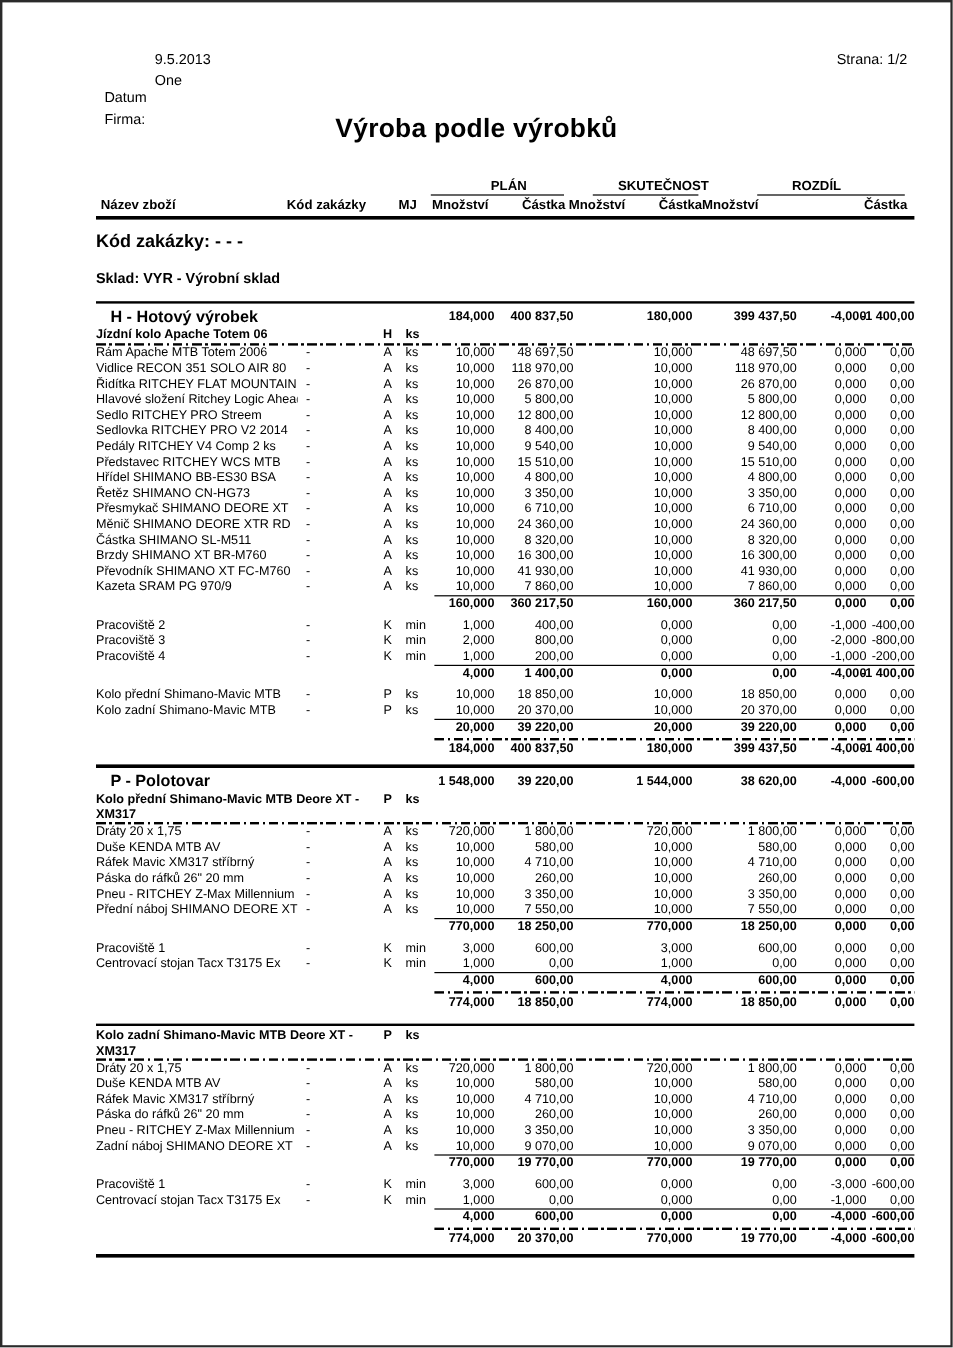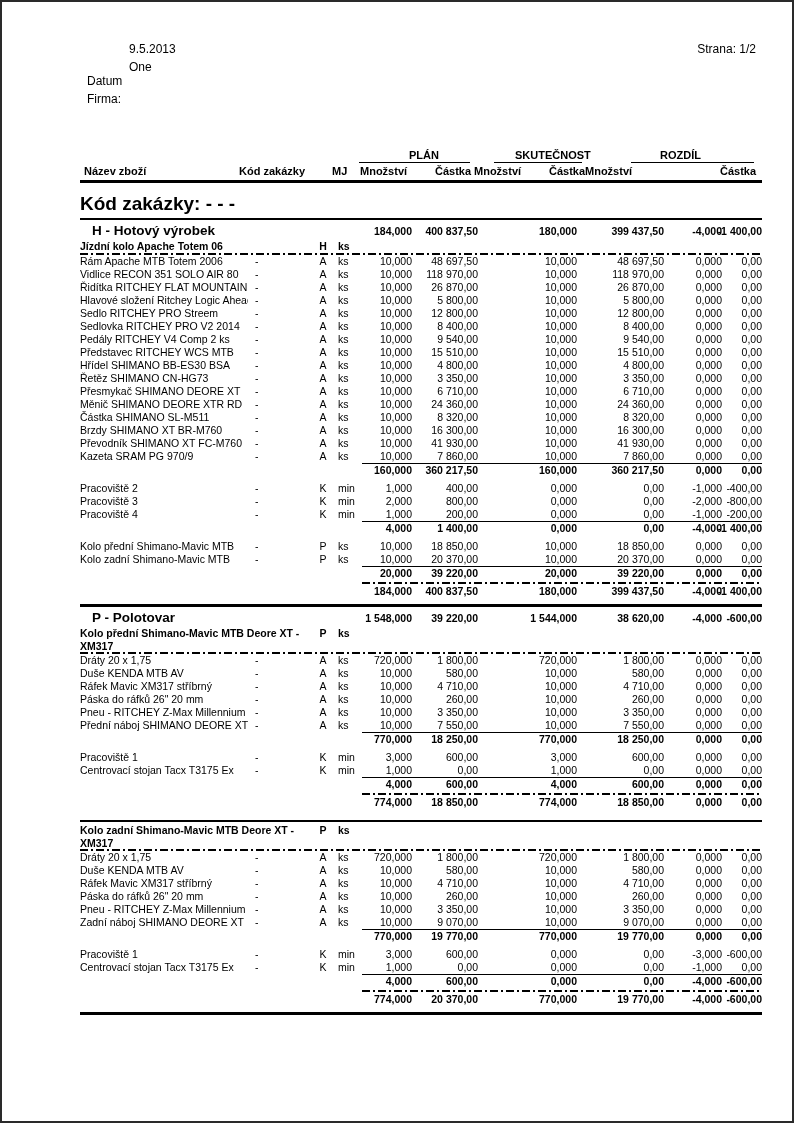--- a/index.html
+++ b/index.html
@@ -18,21 +18,21 @@
   #tblhdr{position:relative;height:35px;}
   .hgrp{position:absolute;top:0;height:13px;line-height:13px;font-size:11px;font-weight:bold;}
   .hgline{position:absolute;top:13px;height:0;border-top:1px solid #000;}
   .hcol{position:absolute;top:16px;height:13px;line-height:13px;font-size:11px;font-weight:bold;}
   .hthick{position:absolute;top:31px;left:0;width:682px;height:0;border-top:3px solid #000;}
   .hg0{left:329px}.hg1{left:435px}.hg2{left:580px}
   .hgl0{left:279px;width:111px}.hgl1{left:414px;width:88px}.hgl2{left:551px;width:123px}
   .hc0{left:4px}.hc1{left:159px}.hc2{left:252px}.hc3{left:280px}.hc4{left:355px}
   .hc5{left:394px}.hc6{left:469px}.hc7{left:505px}.hc8{left:640px}
   
-  .flt1{margin-top:9px;font-size:19px;font-weight:bold;}
+  .flt1{margin-top:9px;font-size:15px;font-weight:bold;}
   .flt2{margin-top:15px;margin-bottom:12px;font-size:12px;font-weight:bold;}
   
   .row{position:relative;height:13px;}
   .cell{position:absolute;top:0;height:13px;line-height:13px;font-size:10.5px;white-space:nowrap;}
   .c-name{left:0;width:168px;overflow:hidden;}
   .c-kod{left:175px;}
   .c-typ{left:232px;width:22px;text-align:center;}
   .c-mj{left:258px;}
   .v{position:absolute;top:0;height:13px;line-height:13px;font-size:10.5px;white-space:nowrap;}
   .v0{right:350px}.v1{right:284px}.v2{right:185px}.v3{right:98px}.v4{right:40px}.v5{right:0}
@@ -74,20 +74,21 @@
 <body>
 
 <div class="page">
 
   <span class="abs meta meta-label" style="left:85px;top:40px;">Datum</span>
   <span class="abs meta" style="left:127px;top:40px;">9.5.2013</span>
   <span class="abs meta meta-label" style="left:85px;top:58px;">Firma:</span>
   <span class="abs meta" style="left:127px;top:58px;">One</span>
   <span class="abs meta" style="right:36px;top:40px;">Strana: 1/2</span>
 
+  <div class="page-title">Výroba podle výrobků</div>
 
   <div class="content">
 
     <div id="tblhdr">
       <span class="hgrp hg0">PLÁN</span>
       <span class="hgrp hg1">SKUTEČNOST</span>
       <span class="hgrp hg2">ROZDÍL</span>
       <div class="hgline hgl0"></div>
       <div class="hgline hgl1"></div>
       <div class="hgline hgl2"></div>
@@ -97,20 +98,21 @@
       <span class="hcol hc3">Množství</span>
       <span class="hcol hc4">Částka</span>
       <span class="hcol hc5">Množství</span>
       <span class="hcol hc6">Částka</span>
       <span class="hcol hc7">Množství</span>
       <span class="hcol hc8">Částka</span>
       <div class="hthick"></div>
     </div>
 
     <div class="flt1">Kód zakázky: - - -</div>
+    <div class="flt2">Sklad: VYR - Výrobní sklad</div>
 
     <div id="report-body">
         <div class="rule2"></div>
         <div class="sec-row">
           <span class="sec-label">H - Hotový výrobek</span>
           <span class="v v0">184,000</span>
           <span class="v v1">400 837,50</span>
           <span class="v v2">180,000</span>
           <span class="v v3">399 437,50</span>
           <span class="v v4">-4,000</span>

